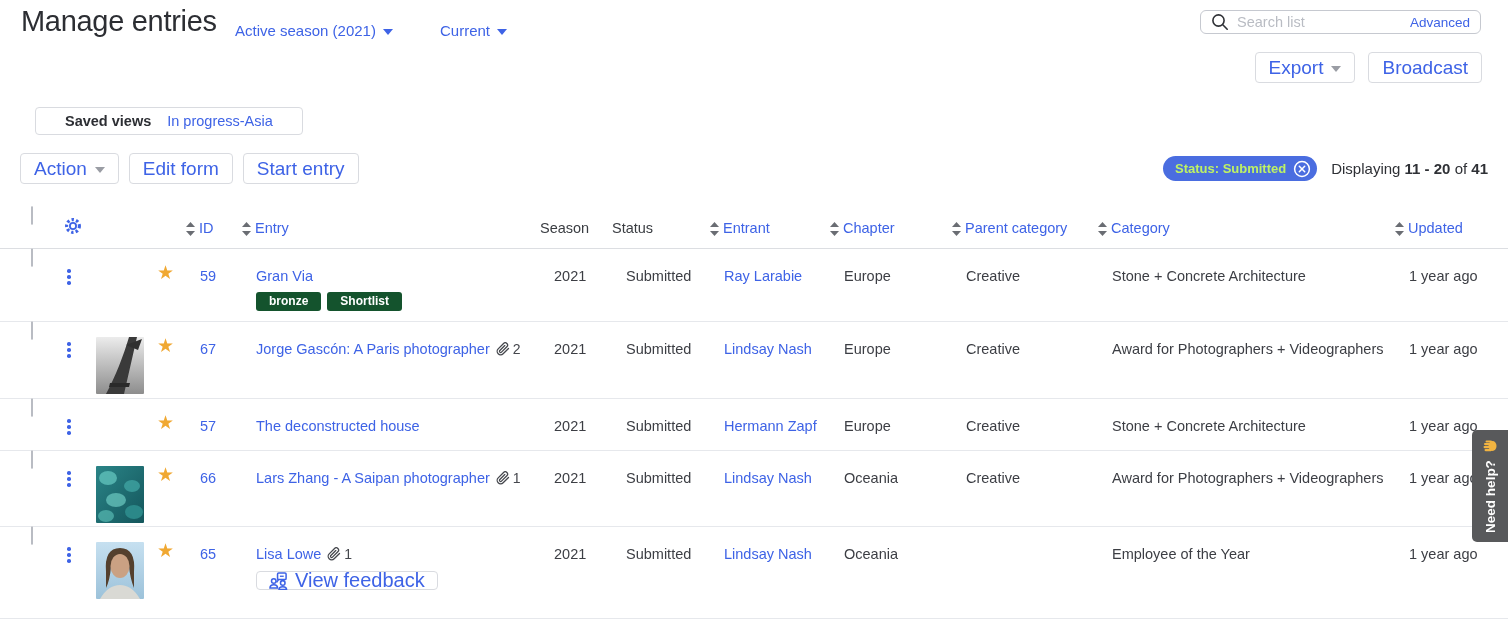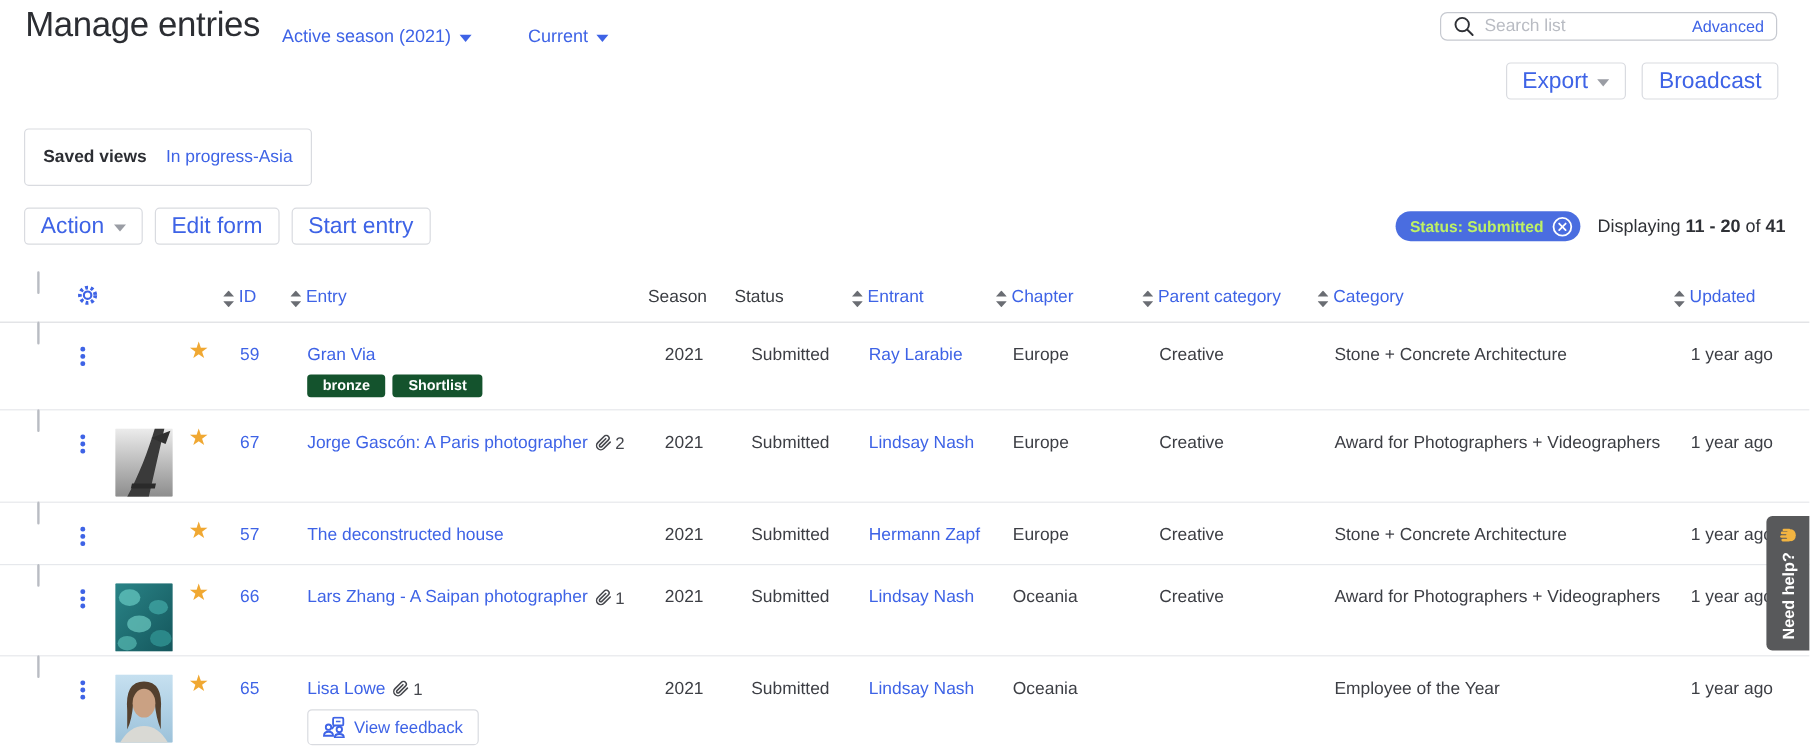--- a/index.html
+++ b/index.html
@@ -19,21 +19,21 @@
 
   .search-box { position:absolute; right:27px; top:10px; width:281px; height:24px; border:1px solid #c6c9d0; border-radius:6px; display:flex; align-items:center; padding:0 10px; background:#fff; }
   .search-box input { border:none; outline:none; flex:1; font-size:14.5px; font-family:inherit; color:#3c3e44; min-width:0; margin-left:8px;}
   .search-box input::placeholder { color:#b9bcc3; }
   .advanced { font-size:13.5px; color:#3e63e6; cursor:pointer; white-space:nowrap; }
 
   .top-buttons { position:absolute; right:26px; top:52px; display:flex; gap:13px; }
   .btn { display:inline-flex; align-items:center; gap:8px; border:1px solid #d9dbe0; background:#fff; border-radius:4px; padding:0 13px; height:31px; font-size:19px; color:#3e63e6; cursor:pointer; font-family:inherit; }
 
   
-  .saved-views { margin:7px 0 0 20px; display:inline-flex; align-items:center; gap:16px; border:1px solid #d9dbe0; border-radius:4px; height:48px; padding:0 15px; }
+  .saved-views { margin:7px 0 0 35px; display:inline-flex; align-items:center; gap:16px; border:1px solid #d9dbe0; border-radius:4px; height:28px; padding:0 29px; }
   .saved-views-label { font-size:14.5px; font-weight:700; color:#2c2e33; }
   .saved-view-item { font-size:14.5px; color:#3e63e6; cursor:pointer; }
 
   
   .action-row { margin:18px 20px 0 20px; display:flex; align-items:center; }
   .action-row .btn + .btn { margin-left:10px; }
   .action-right { margin-left:auto; display:flex; align-items:center; gap:14px; }
   .chip { display:inline-flex; align-items:center; gap:7px; background:#4a6de0; color:#bef264; border-radius:13px; height:25px; padding:0 6px 0 12px; font-size:13px; font-weight:700; cursor:pointer; }
   .displaying { font-size:15px; color:#2f3136; }
   .displaying b { font-weight:700; }
@@ -55,21 +55,21 @@
   .kebab { display:flex; flex-direction:column; gap:2.5px; padding-top:20px; margin-left:13px; cursor:pointer; width:12px;}
   .kebab i { width:3.5px; height:3.5px; border-radius:50%; background:#3e63e6; }
   .thumb-cell { padding-top:15px; padding-left:8px; }
   .thumb-cell svg { display:block; border-radius:1px; cursor:pointer; }
   .star-cell { padding-top:14px; font-size:19px; color:#f0a832; cursor:pointer; line-height:1; padding-left:3px;}
   .id-cell { padding-top:17px; }
   .entry-main { display:flex; align-items:center; gap:6px; }
   .attach { display:inline-flex; align-items:center; gap:3px; color:#45474d; font-size:14px; }
   .badges { display:flex; gap:6px; margin-top:6px; }
   .badge { background:#14532d; color:#fff; font-size:12px; font-weight:700; padding:2px 13px; border-radius:3px; line-height:15px; }
-  .feedback-btn { margin-top:7px; display:inline-flex; align-items:center; gap:7px; border:1px solid #d9dbe0; border-radius:4px; background:#fff; height:30px; padding:0 12px; font-size:14px; color:#3e63e6; cursor:pointer; font-family:inherit;justify-content:center;}
+  .feedback-btn { margin-top:7px; display:inline-flex; align-items:center; gap:7px; border:1px solid #d9dbe0; border-radius:4px; background:#fff; height:19px; padding:0 12px; font-size:20px; color:#3e63e6; cursor:pointer; font-family:inherit;justify-content:center;}
 
   
   .help-tab { position:absolute; right:0; top:430px; width:36px; height:112px; background:#58595b; border-radius:5px 0 0 5px; overflow:hidden; cursor:pointer; }
   .help-inner { width:112px; height:36px; transform:rotate(-90deg) translateX(-112px); transform-origin:top left; display:flex; align-items:center; justify-content:center; gap:7px; color:#fff; font-size:13.5px; font-weight:700; white-space:nowrap; }
 </style>
 </head>
 <body>
 
 
 

